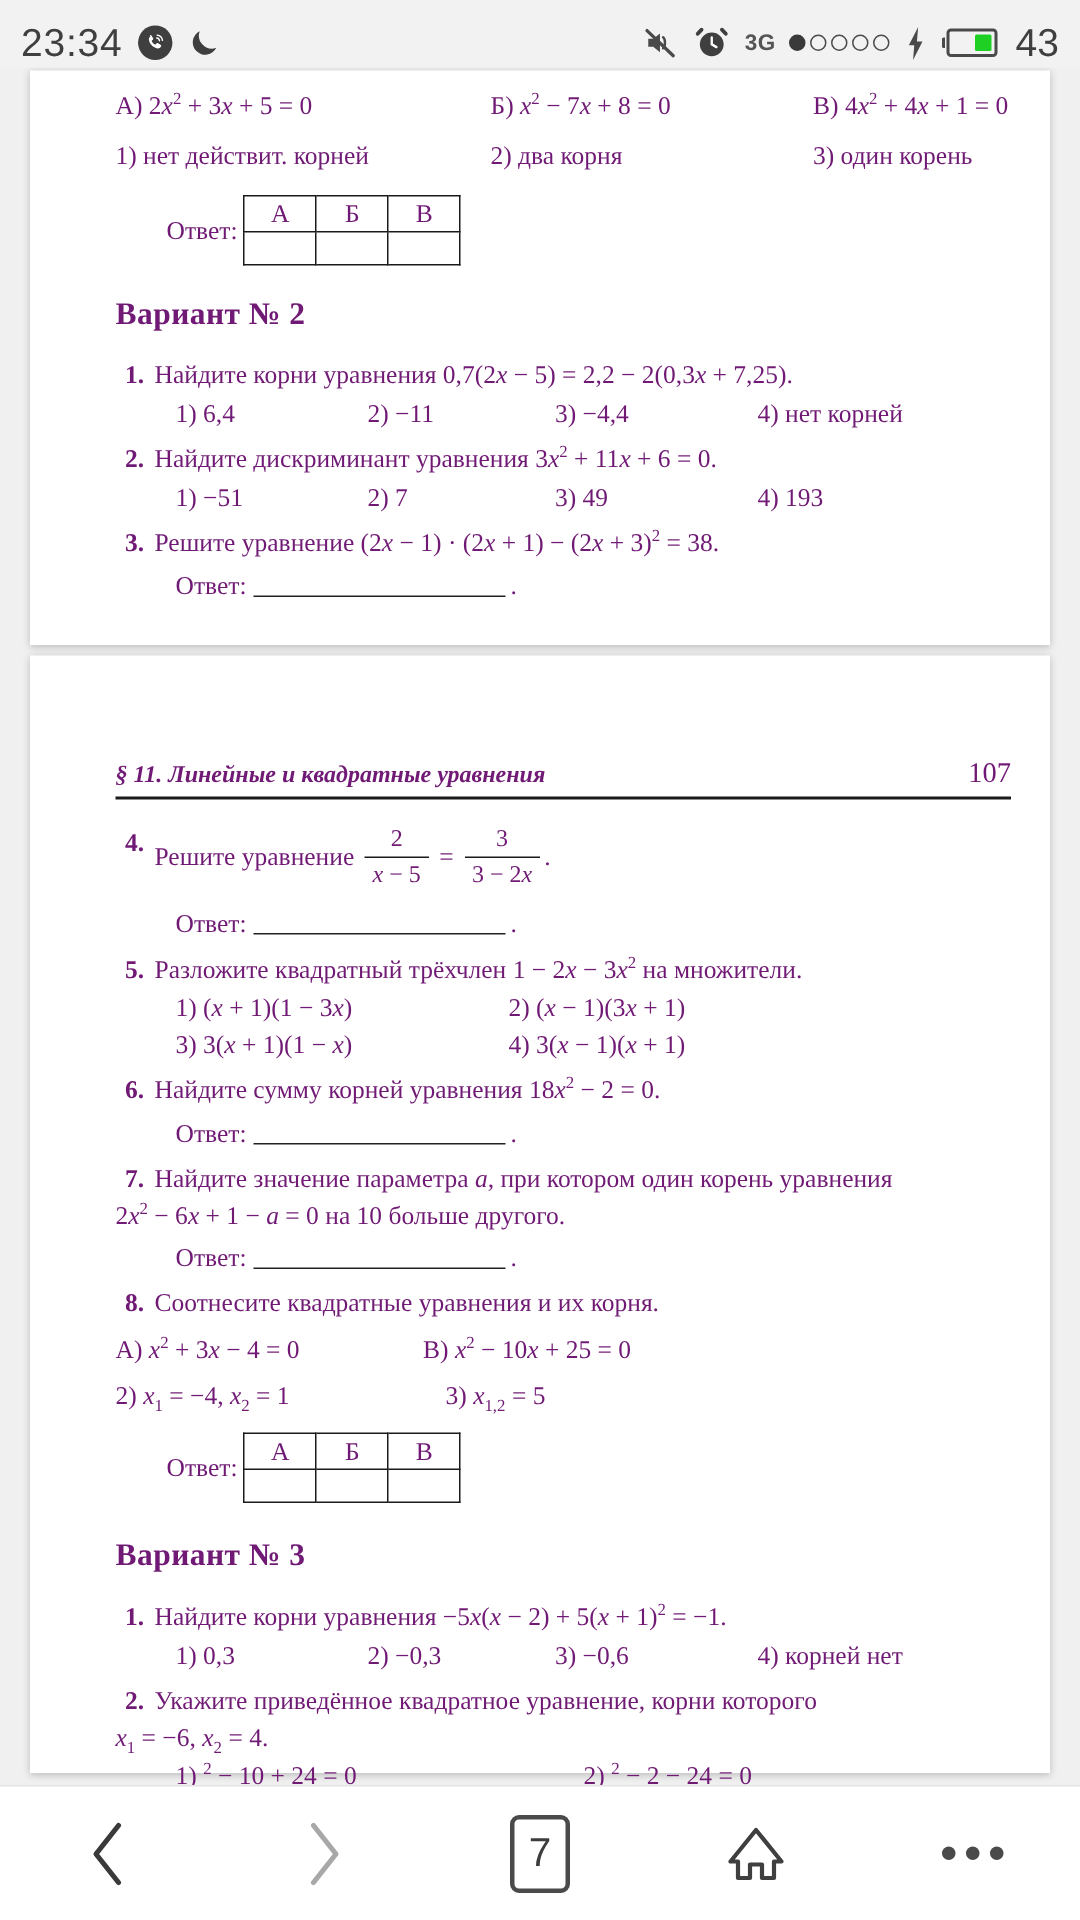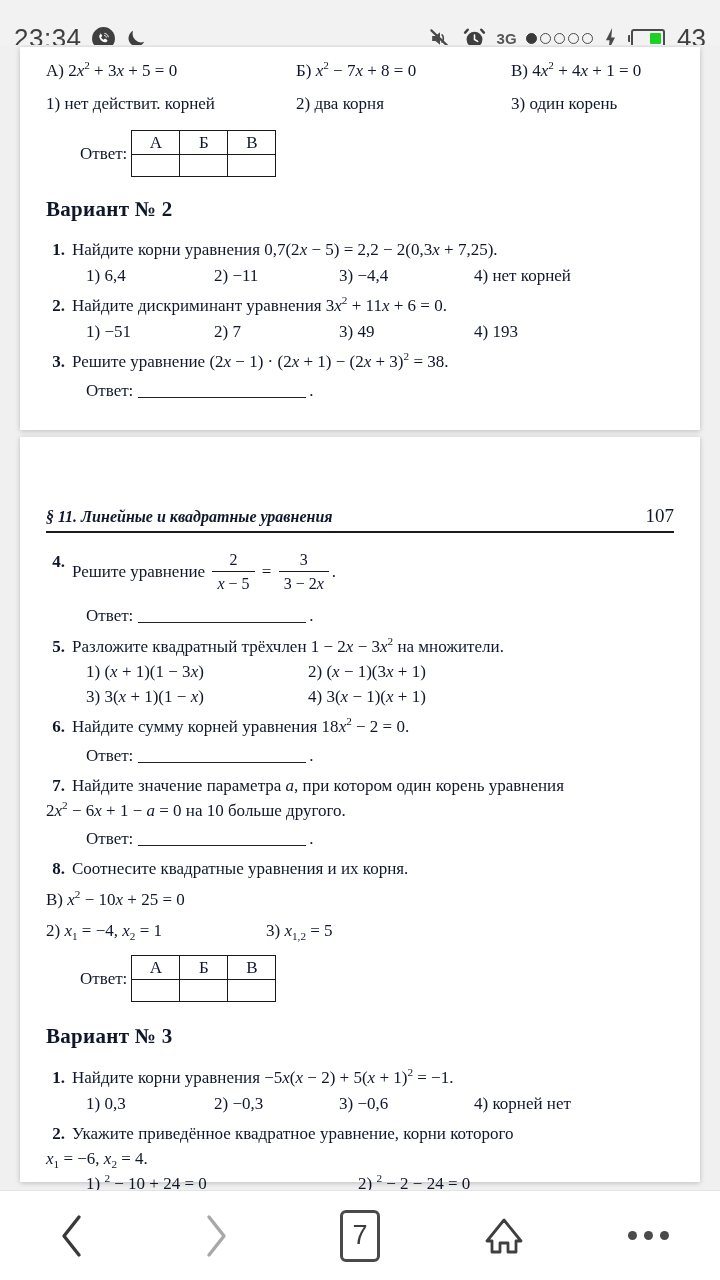--- a/index.html
+++ b/index.html
@@ -6,21 +6,21 @@
   html, body {
     width: 720px; height: 1280px;
     background: #f2f2f2;
     font-family: "Liberation Sans", sans-serif;
     overflow: hidden;
   }
   body { position: relative; }
 
   
   .statusbar {
-    position: absolute; top: 16px; left: 0;
+    position: absolute; top: 6px; left: 0;
     width: 720px; height: 45px;
     background: #f2f2f2;
     display: flex; align-items: center;
     padding: 0 14px;
     color: #4a4a4a;
   }
   .sb-left { display: flex; align-items: center; gap: 9px; }
   .sb-clock { font-size: 26px; letter-spacing: 0.5px; color: #3f3f3f; }
   .sb-right { margin-left: auto; display: flex; align-items: center; gap: 9px; }
   .sb-icon { display: inline-flex; align-items: center; justify-content: center; }
@@ -53,23 +53,24 @@
     box-shadow: 0 1px 5px rgba(0,0,0,0.22);
   }
   #card1 { top: 2px; height: 383px; }
   #card2 { top: 392px; height: 745px; }
 
   .page-inner { padding: 0 26px; position: relative; }
 
   
   .doc {
     font-family: "Liberation Serif", serif;
-    color: #0f172a;
+    color: #701a75;
     font-size: 17px;
     line-height: 1.38;
+    margin-left: 31px;
   }
   .it { font-style: italic; }
   sup { font-size: 0.66em; vertical-align: super; line-height: 0; }
   sub { font-size: 0.66em; vertical-align: sub; line-height: 0; }
 
   .row3 { display: flex; }
   .row3 > div { white-space: nowrap; }
 
   .qnum { font-weight: bold; }
   .q {
@@ -355,20 +356,23 @@
       </div>
       <div class="answer-line">
         <span>Ответ:</span><span class="blank"></span>.
       </div>
 
       <div class="q">
         <span class="qnum">8.</span>
         <span class="qbody">Соотнесите квадратные уравнения и их корня.</span>
       </div>
       <div class="row3" style="margin-top:7px;">
+        <div style="width:205px;">
+          А) <span class="it">x</span><sup>2</sup> + 3<span class="it">x</span> − 4 = 0
+        </div>
         <div>
           В) <span class="it">x</span><sup>2</sup> − 10<span class="it">x</span> + 25 = 0
         </div>
       </div>
       <div class="row3" style="margin-top:8px;">
         <div style="width:220px;">
           2) <span class="it">x</span><sub>1</sub> = −4, <span class="it">x</span><sub>2</sub> = 1
         </div>
         <div>
           3) <span class="it">x</span><sub>1,2</sub> = 5

